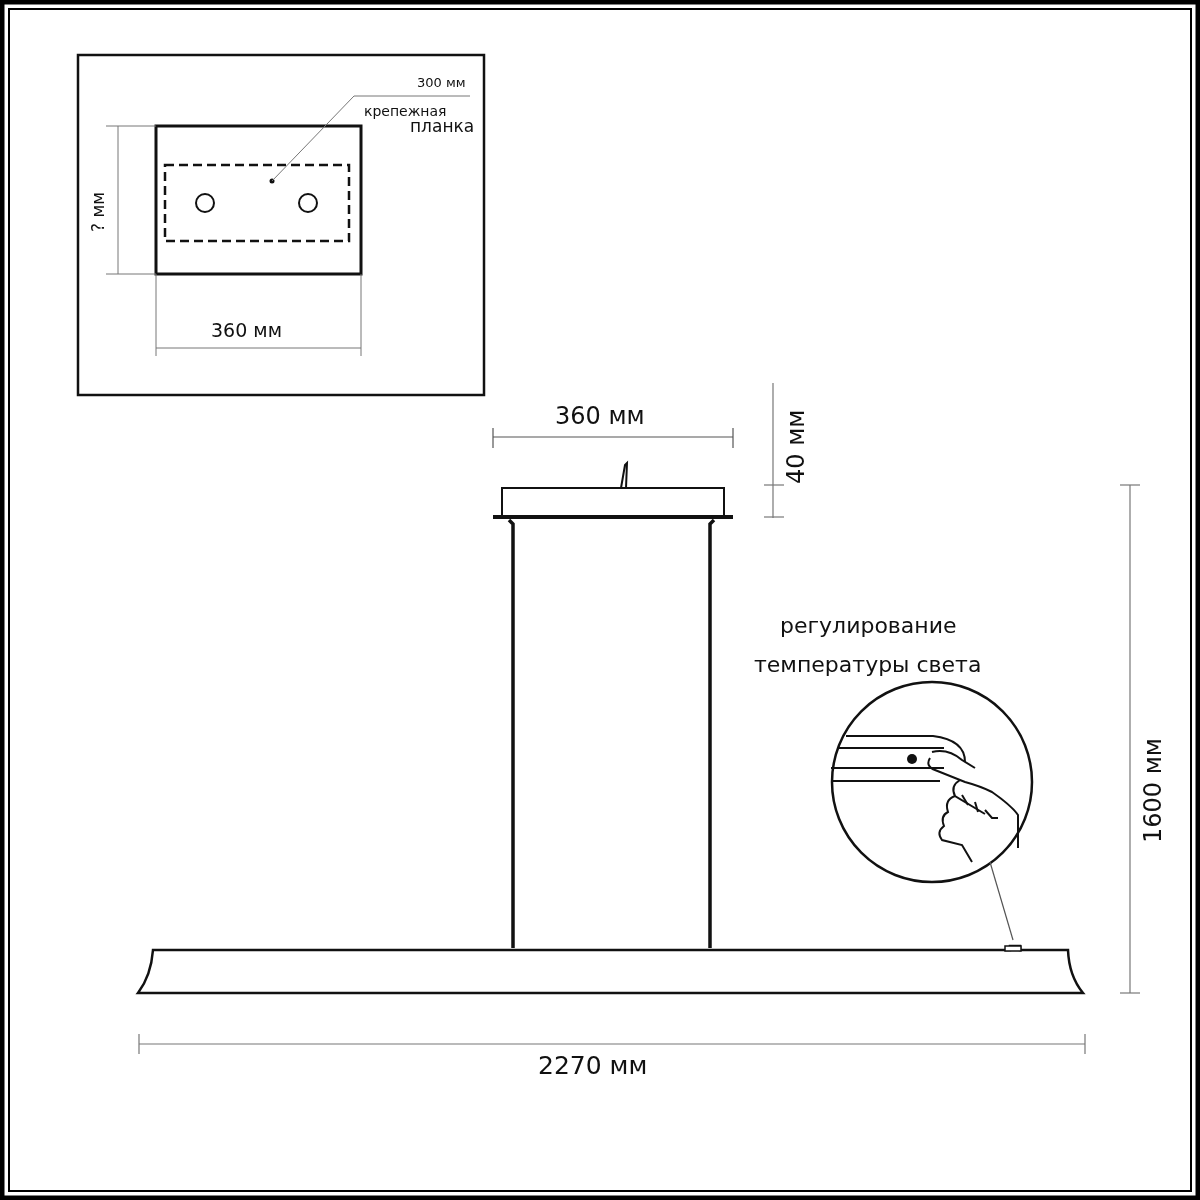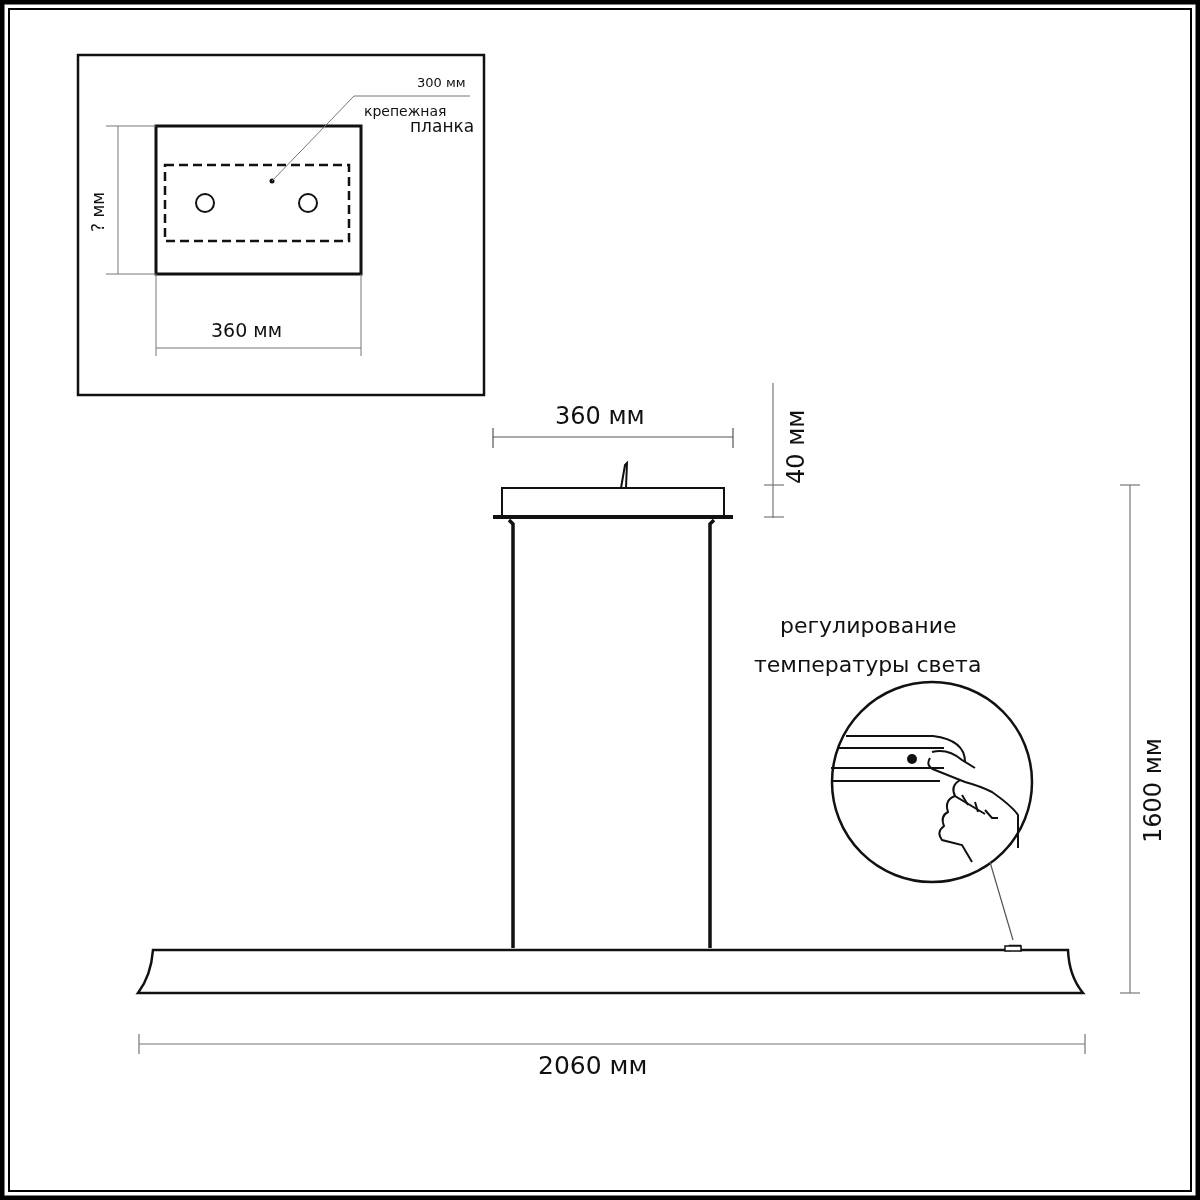--- a/index.html
+++ b/index.html
@@ -102,16 +102,16 @@
 
 <div class="lbl" style="left:382px;top:76px;font-size:13px;margin-left:35px;">300 мм</div>
 <div class="lbl" style="left:364px;top:104px;font-size:14px;">крепежная</div>
 <div class="lbl" style="left:380px;top:118px;font-size:17px;margin-left:30px;">планка</div>
 <div class="lbl rot" style="left:90px;top:232px;font-size:17px;">? мм</div>
 <div class="lbl" style="left:211px;top:321px;font-size:19px;">360 мм</div>
 
 <div class="lbl" style="left:555px;top:404px;font-size:24px;">360 мм</div>
 <div class="lbl rot" style="left:784px;top:484px;font-size:24px;">40 мм</div>
 <div class="lbl rot" style="left:1141px;top:843px;font-size:24px;">1600 мм</div>
-<div class="lbl" style="left:538px;top:1053px;font-size:25px;">2060 мм</div>
+<div class="lbl" style="left:538px;top:1053px;font-size:25px;">2270 мм</div>
 
 <div class="lbl" style="left:780px;top:615px;font-size:22px;">регулирование</div>
 <div class="lbl" style="left:754px;top:654px;font-size:22px;text-align:center;">температуры света</div>
 
 </body></html>

